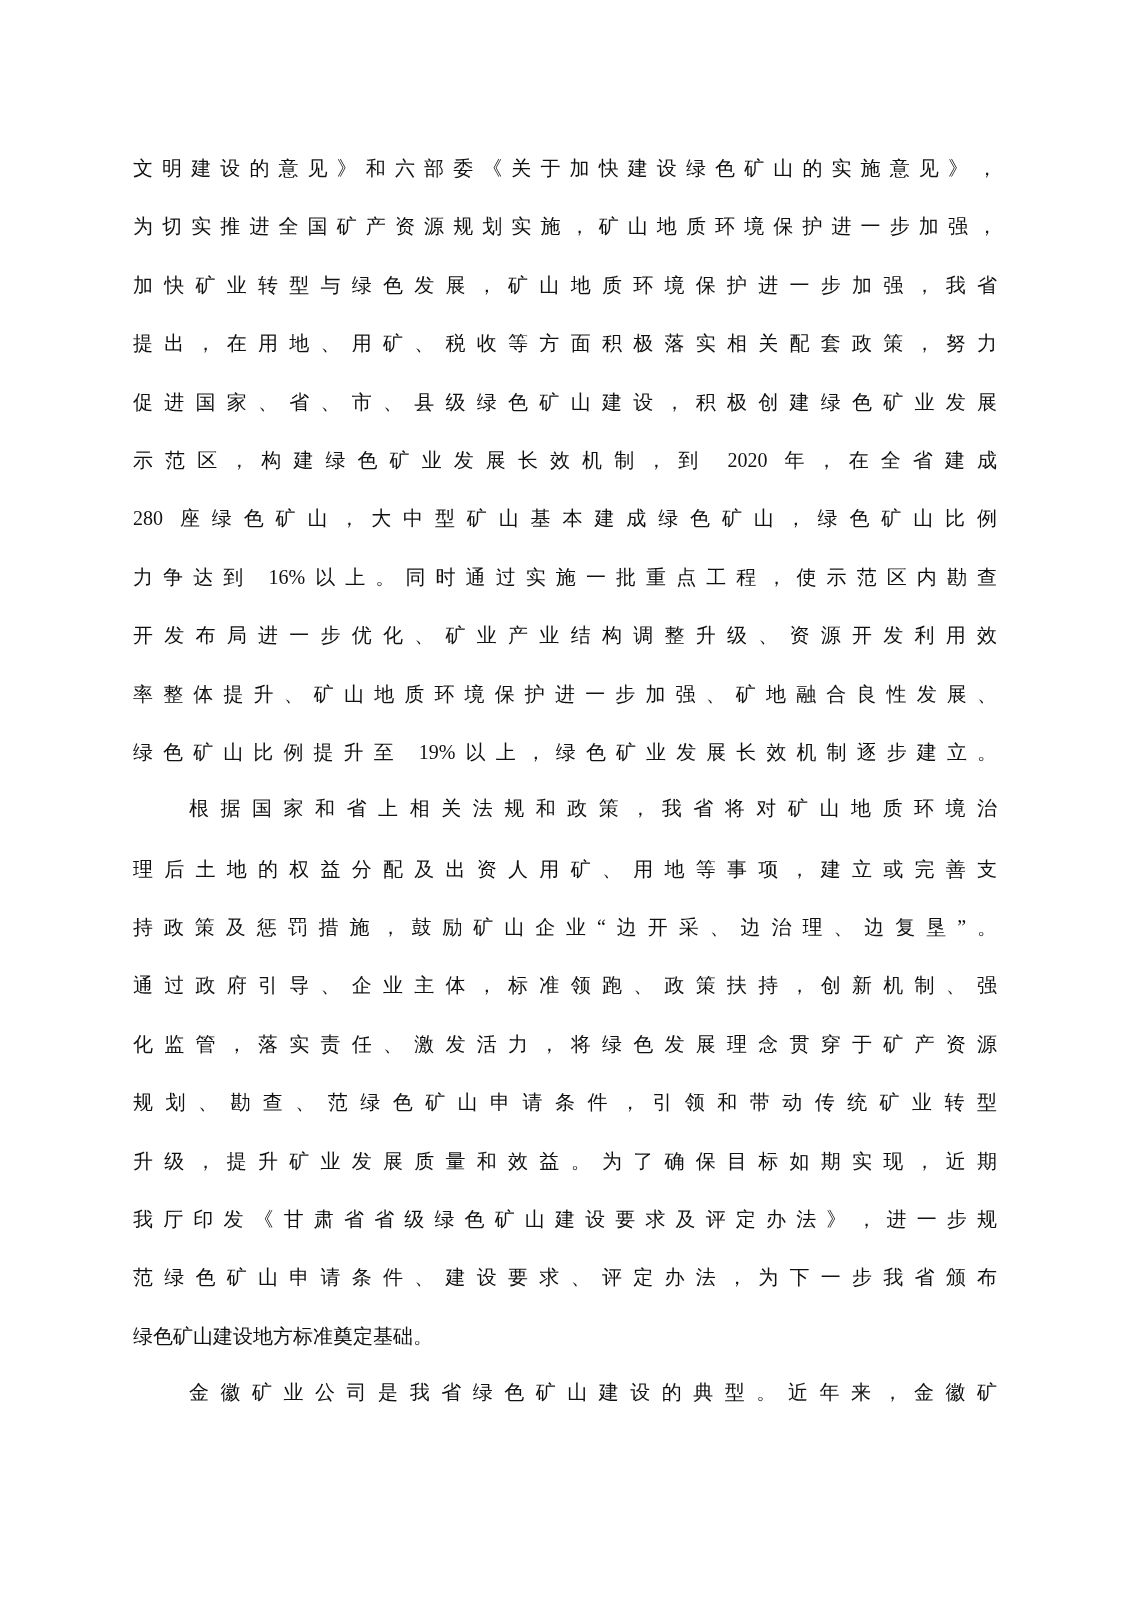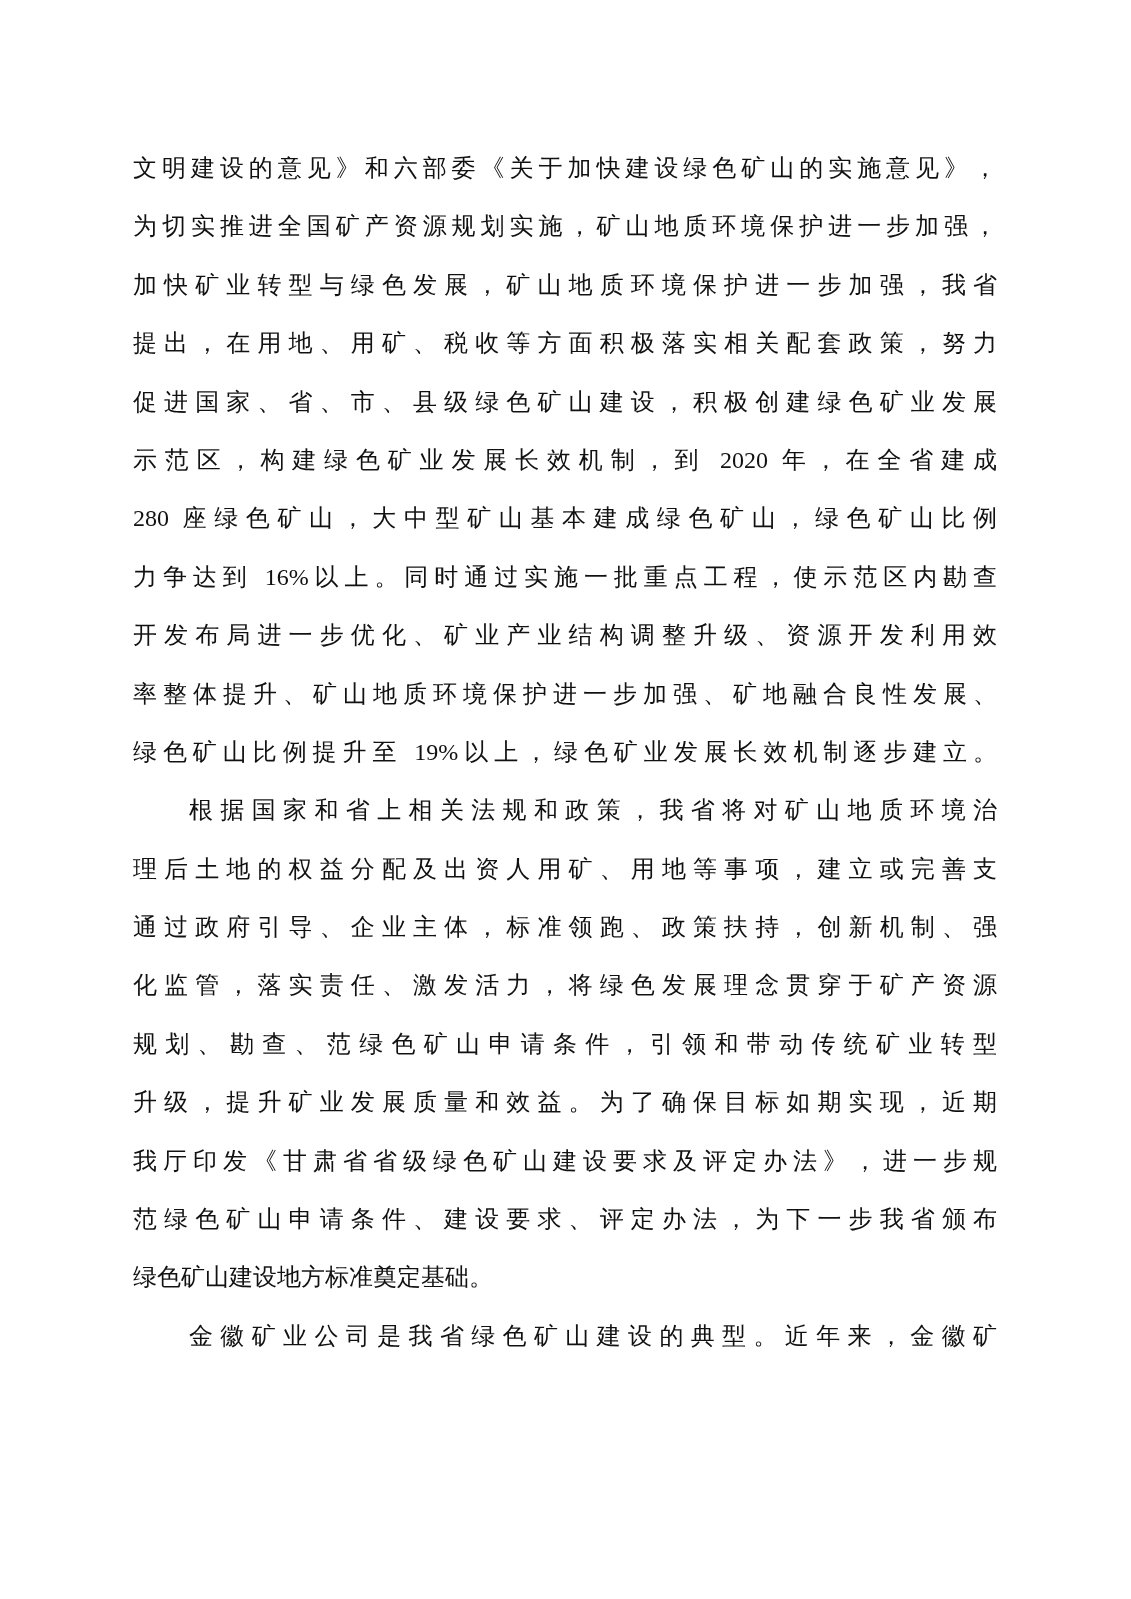--- a/index.html
+++ b/index.html
@@ -22,28 +22,29 @@
     width: 864px;
     color: #111111;
   }
   .paragraph {
     margin: 0;
     padding: 0;
   }
   .line {
     height: 58.4px;
     line-height: 58.4px;
-    font-size: 24px;
+    font-size: 20px;
     text-align: justify;
     text-align-last: justify;
     white-space: nowrap;
     overflow: visible;
   }
   .line.indent {
     text-indent: 56px;
+    font-family: Liberation Mono, monospace;
   }
   .line.last-left {
     text-align-last: left;
   }
 </style>
 </head>
 <body>
 
 <div class="page">
   <div class="text-block" style="color: rgb(17, 17, 17);">
@@ -56,20 +57,21 @@
         <div class="line">示范区，构建绿色矿业发展长效机制，到 2020 年，在全省建成</div>
         <div class="line">280 座绿色矿山，大中型矿山基本建成绿色矿山，绿色矿山比例</div>
         <div class="line">力争达到 16%以上。同时通过实施一批重点工程，使示范区内勘查</div>
         <div class="line">开发布局进一步优化、矿业产业结构调整升级、资源开发利用效</div>
         <div class="line">率整体提升、矿山地质环境保护进一步加强、矿地融合良性发展、</div>
         <div class="line">绿色矿山比例提升至 19%以上，绿色矿业发展长效机制逐步建立。</div>
       </div>
       <div class="paragraph">
         <div class="line indent">根据国家和省上相关法规和政策，我省将对矿山地质环境治</div>
         <div class="line">理后土地的权益分配及出资人用矿、用地等事项，建立或完善支</div>
+        <div class="line">持政策及惩罚措施，鼓励矿山企业“边开采、边治理、边复垦”。</div>
         <div class="line">通过政府引导、企业主体，标准领跑、政策扶持，创新机制、强</div>
         <div class="line">化监管，落实责任、激发活力，将绿色发展理念贯穿于矿产资源</div>
         <div class="line">规划、勘查、范绿色矿山申请条件，引领和带动传统矿业转型</div>
         <div class="line">升级，提升矿业发展质量和效益。为了确保目标如期实现，近期</div>
         <div class="line">我厅印发《甘肃省省级绿色矿山建设要求及评定办法》，进一步规</div>
         <div class="line">范绿色矿山申请条件、建设要求、评定办法，为下一步我省颁布</div>
         <div class="line last-left">绿色矿山建设地方标准奠定基础。</div>
       </div>
       <div class="paragraph">
         <div class="line indent">金徽矿业公司是我省绿色矿山建设的典型。近年来，金徽矿</div>

